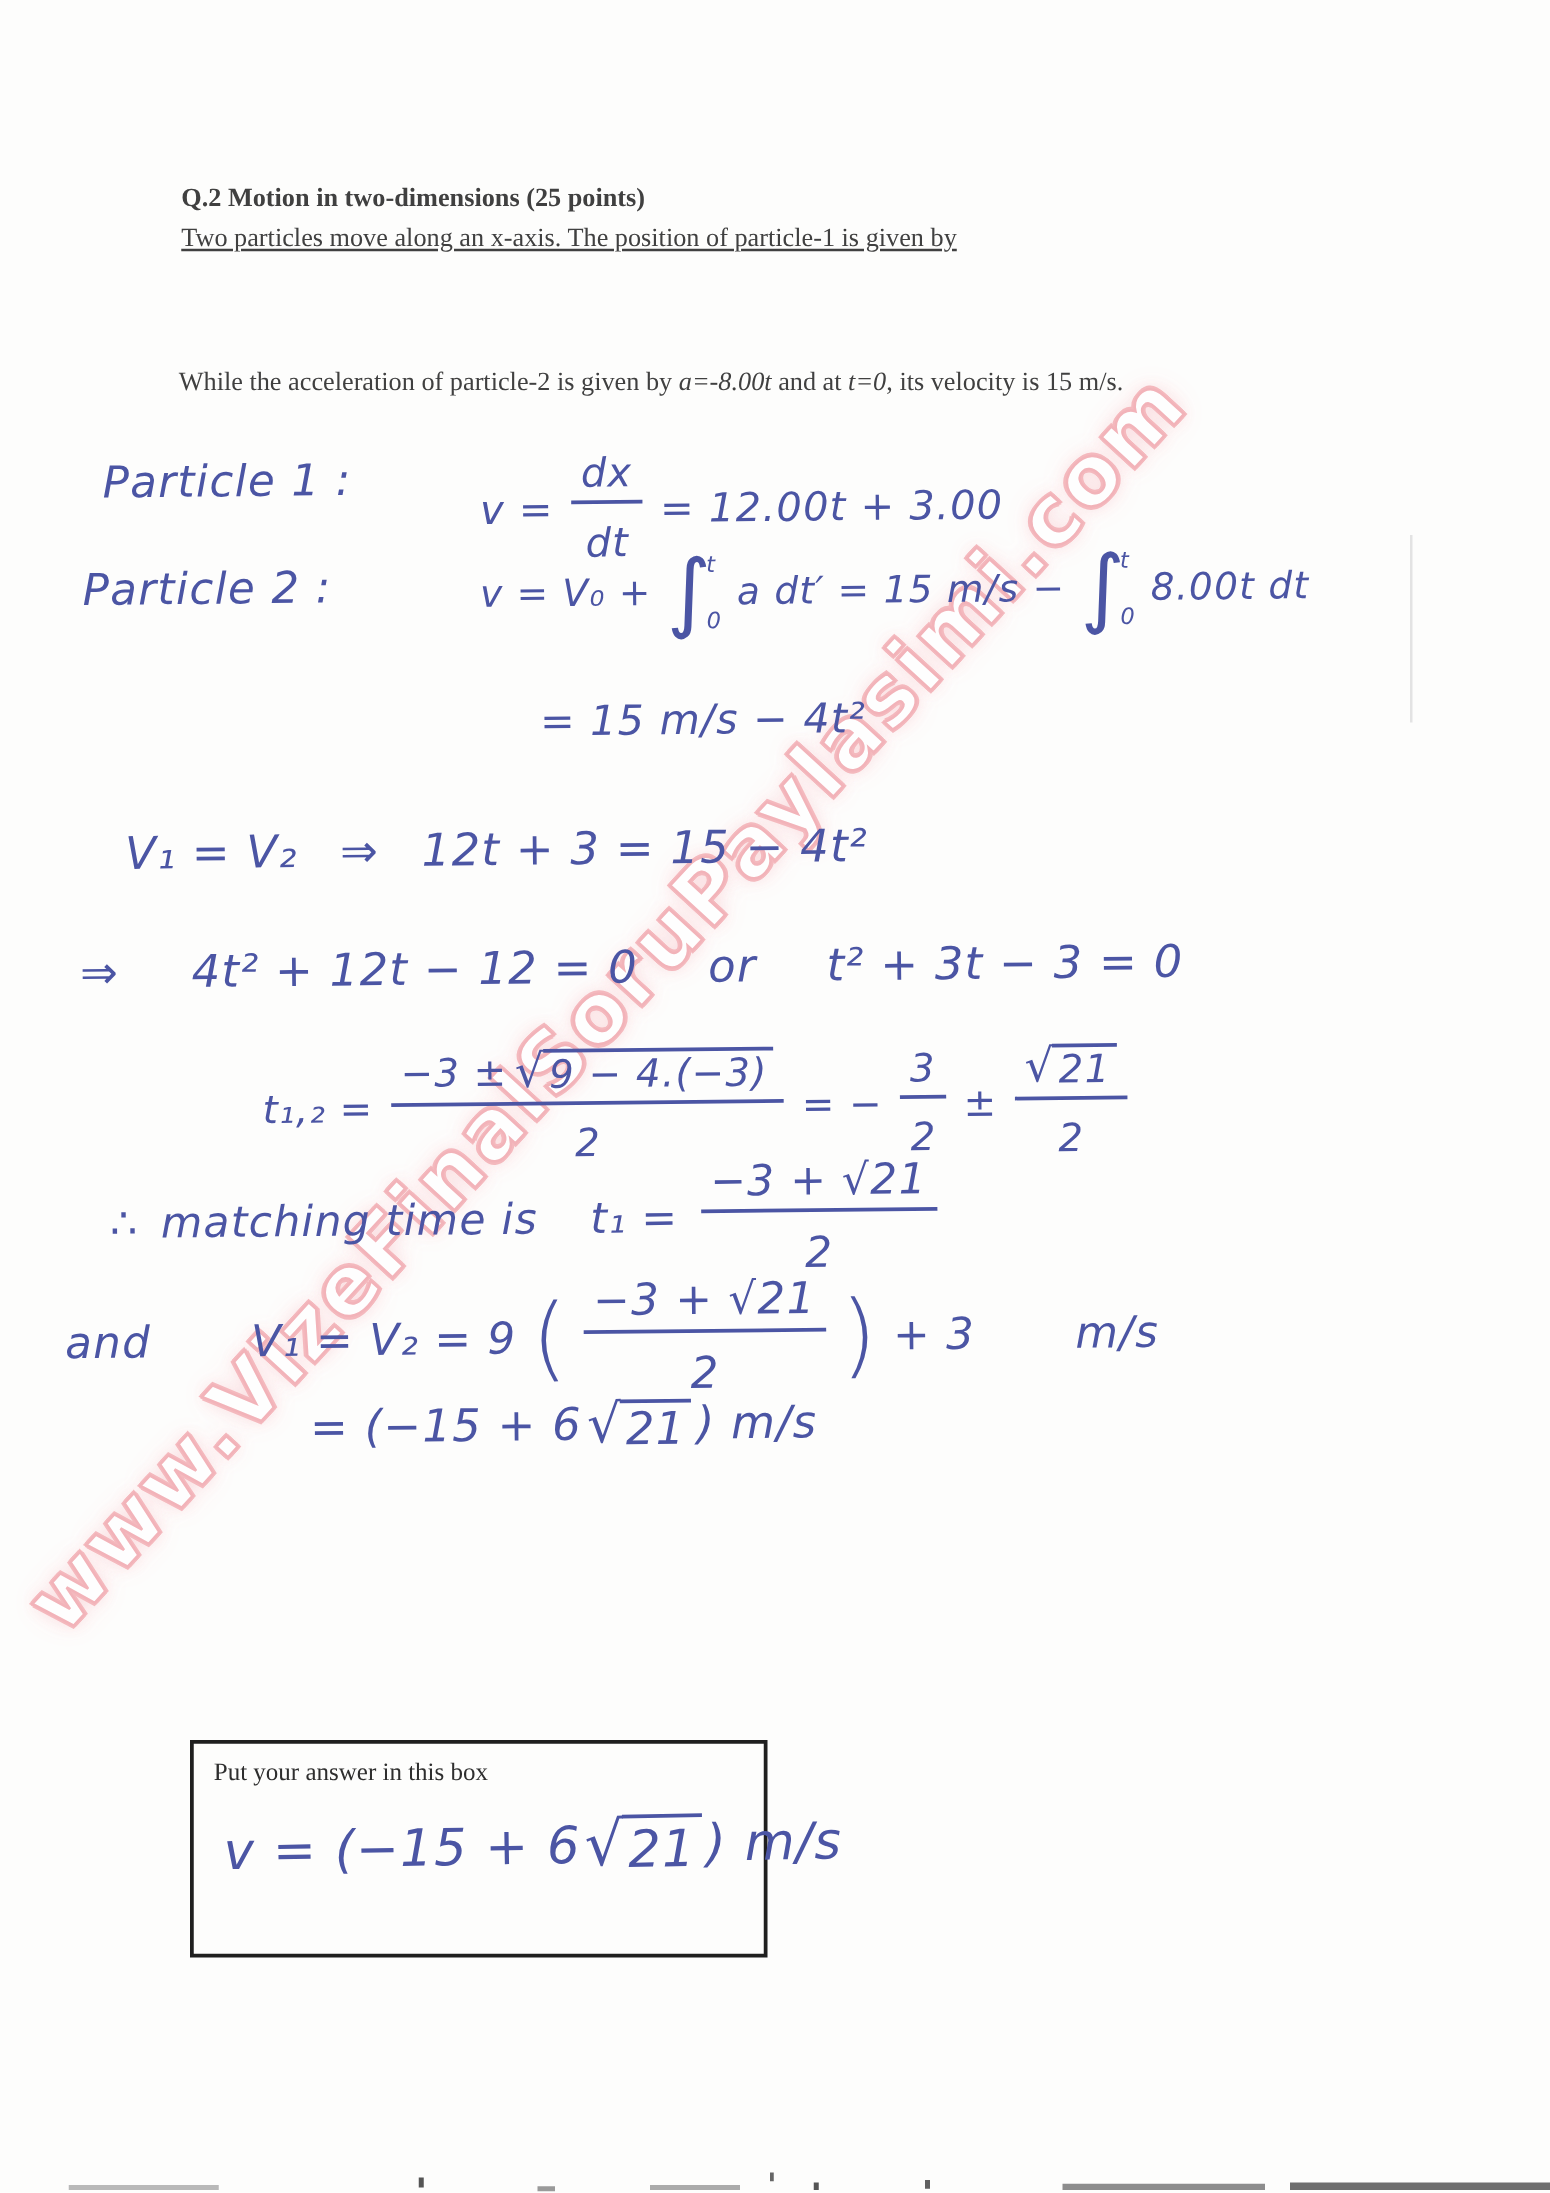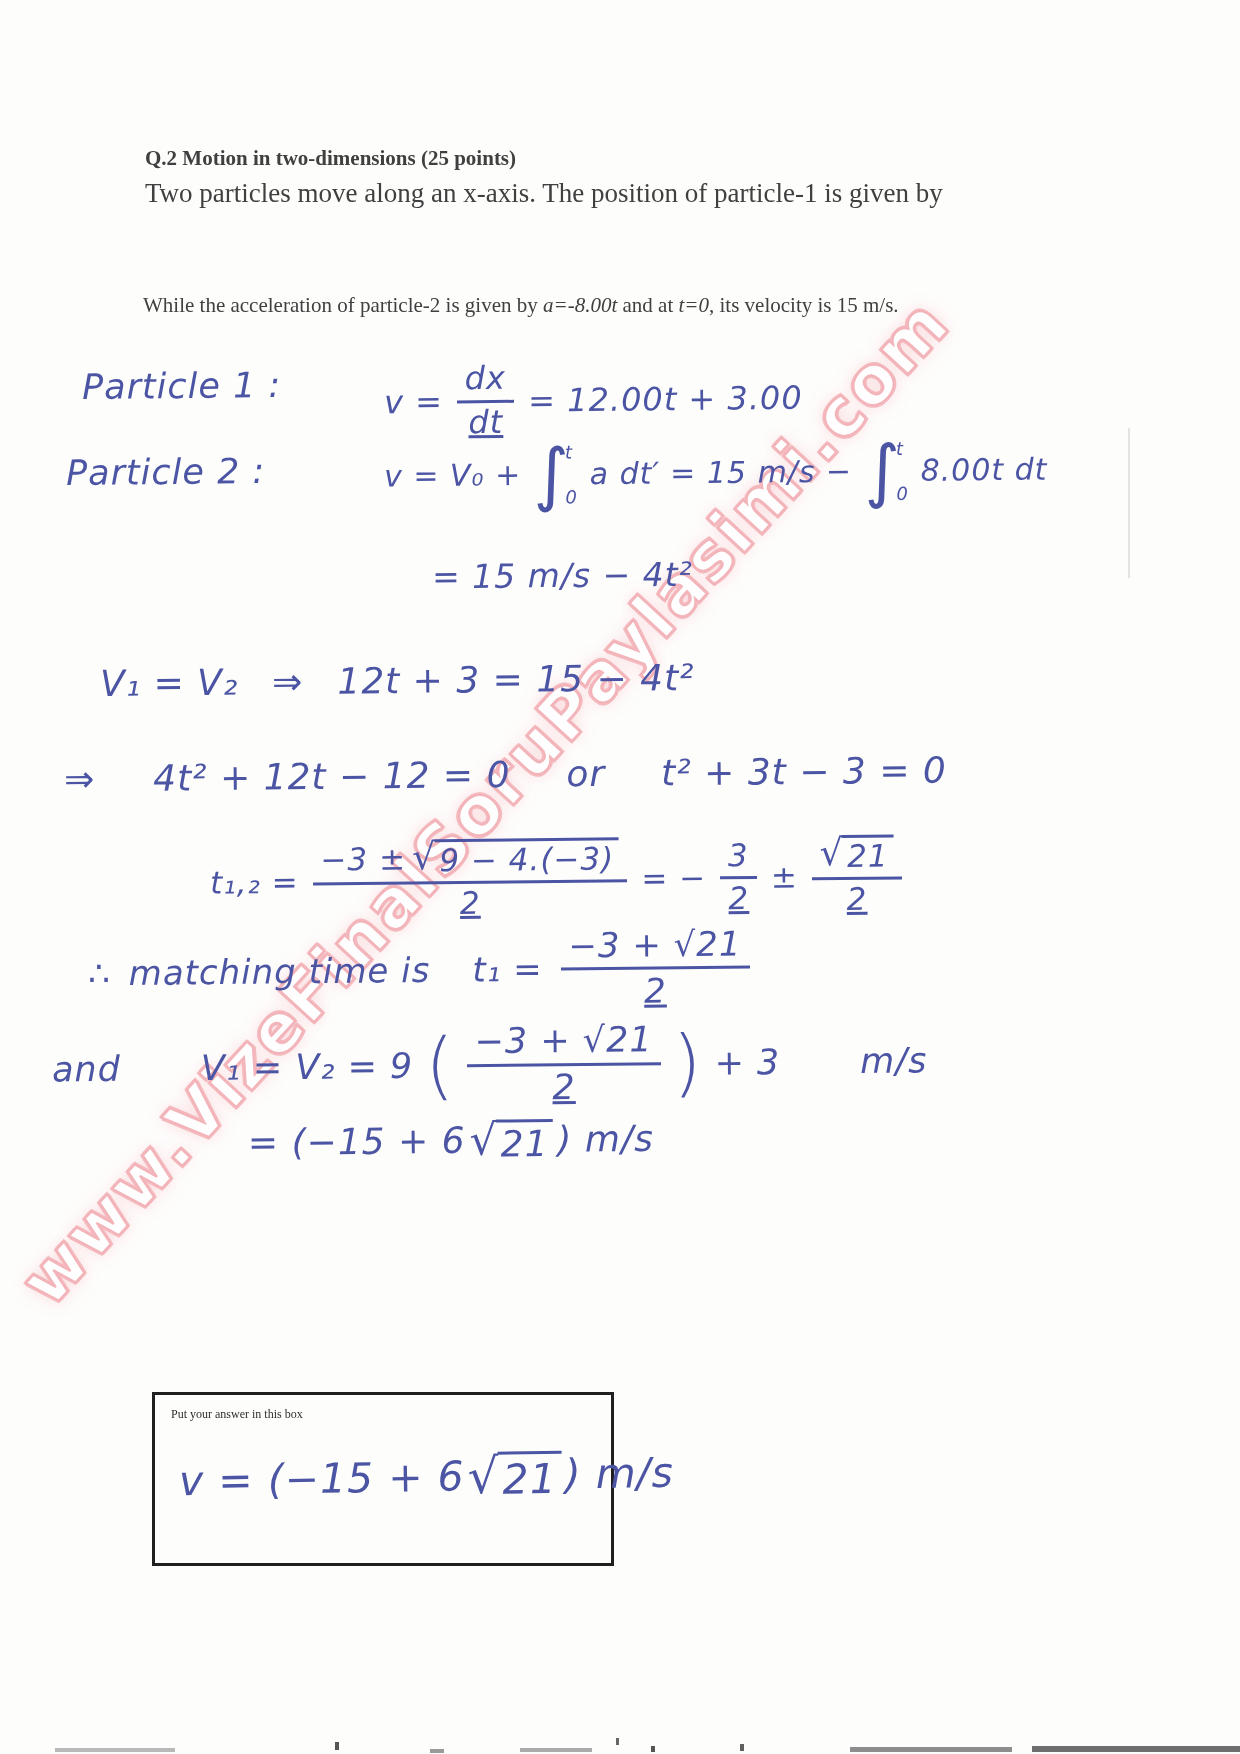--- a/index.html
+++ b/index.html
@@ -24,39 +24,39 @@
     text-shadow:
       2px 0 0 #f4b6bb, -2px 0 0 #f4b6bb, 0 2px 0 #f4b6bb, 0 -2px 0 #f4b6bb,
       2px 2px 0 #f4b6bb, -2px -2px 0 #f4b6bb, 2px -2px 0 #f4b6bb, -2px 2px 0 #f4b6bb,
       0 0 14px #fad9dc, 0 0 26px #fbe5e7;
     z-index: 1; opacity: 0.95;
   }
 
   
   .printed { position: absolute; color: #404040; z-index: 2; }
   .q-title { left: 145px; top: 146px; font-size: 21px; font-weight: bold; }
-  .q-intro { left: 145px; top: 178px; font-size: 27px; }
+  .q-intro { left: 145px; top: 178px; font-size: 21px; text-decoration: underline; }
   .q-eq    { left: 145px; top: 234px; width: 860px; text-align: center;
              font-size: 22px; font-style: italic; }
   .q-para  { left: 143px; top: 289px; font-size: 21px; line-height: 32px; width: 920px; }
   .it { font-style: italic; }
   .sup { vertical-align: super; font-size: 0.68em; }
 
   
   .hw {
     position: absolute; z-index: 2;
     font-family: "DejaVu Sans", sans-serif; font-style: italic;
     color: #4b55a4; letter-spacing: 1px; white-space: nowrap;
     transform: rotate(-0.6deg);
   }
   .row { display: flex; align-items: center; }
 
   .frac { display: inline-flex; flex-direction: column; align-items: center; line-height: 1.12; }
   .frac .num { border-bottom: 3px solid currentColor; padding: 0 8px 3px; display: inline-flex; align-items: center; gap: 6px; }
-  .frac .den { padding-top: 2px; text-decoration: underline; }
+  .frac .den { padding-top: 14px; }
 
   .sqrt { white-space: nowrap; display: inline-flex; align-items: flex-start; }
   .sqrt .sign { font-size: 1.18em; line-height: 1; margin-right: -2px; font-style: normal; }
   .sqrt .rad  { border-top: 3px solid currentColor; padding: 1px 5px 0; }
 
   .integral { display: inline-flex; align-items: center; margin: 0 2px; }
   .int-sign { font-size: 2.3em; line-height: 0.95; font-style: normal; }
   .int-lims { display: inline-flex; flex-direction: column; justify-content: space-between;
               font-size: 0.6em; height: 3.2em; margin-left: -5px; }
   .int-top { transform: translateY(-4px); }
@@ -80,21 +80,21 @@
   .hw8       { left: 52px;  top: 1022px; font-size: 35px; gap: 12px; }
   .hw8 .gap  { margin-left: 68px; }
   .hw9       { left: 248px; top: 1120px; font-size: 36px; display: inline-flex; align-items: flex-start; gap: 4px; }
 
   
   .answer-box {
     position: absolute; left: 152px; top: 1392px; width: 456px; height: 168px;
     border: 3px solid #1f1f1f; z-index: 2; background: rgba(255,255,255,0.0);
   }
   .answer-box .label {
-    font-family: "Liberation Serif", serif; font-size: 12px; color: #2e2e2e;
+    font-family: "Liberation Serif", serif; font-size: 20px; color: #2e2e2e;
     padding: 12px 0 0 16px;
   }
   .answer-hw {
     position: absolute; left: 24px; top: 58px; font-size: 41px;
     font-family: "DejaVu Sans", sans-serif; font-style: italic;
     color: #4b55a4; letter-spacing: 1px; white-space: nowrap;
     display: inline-flex; align-items: flex-start; gap: 3px;
     transform: rotate(-1deg);
   }
 

